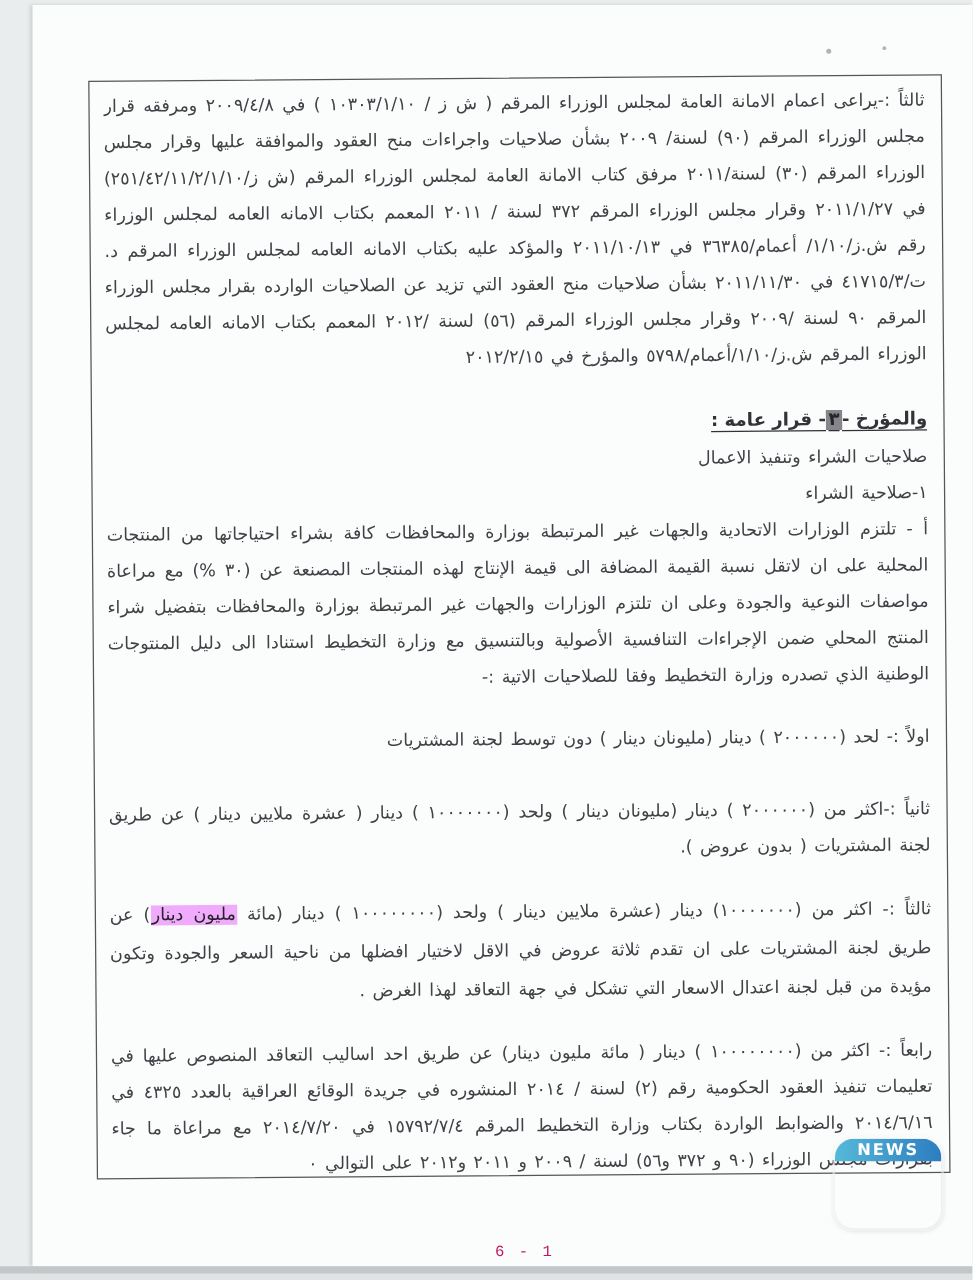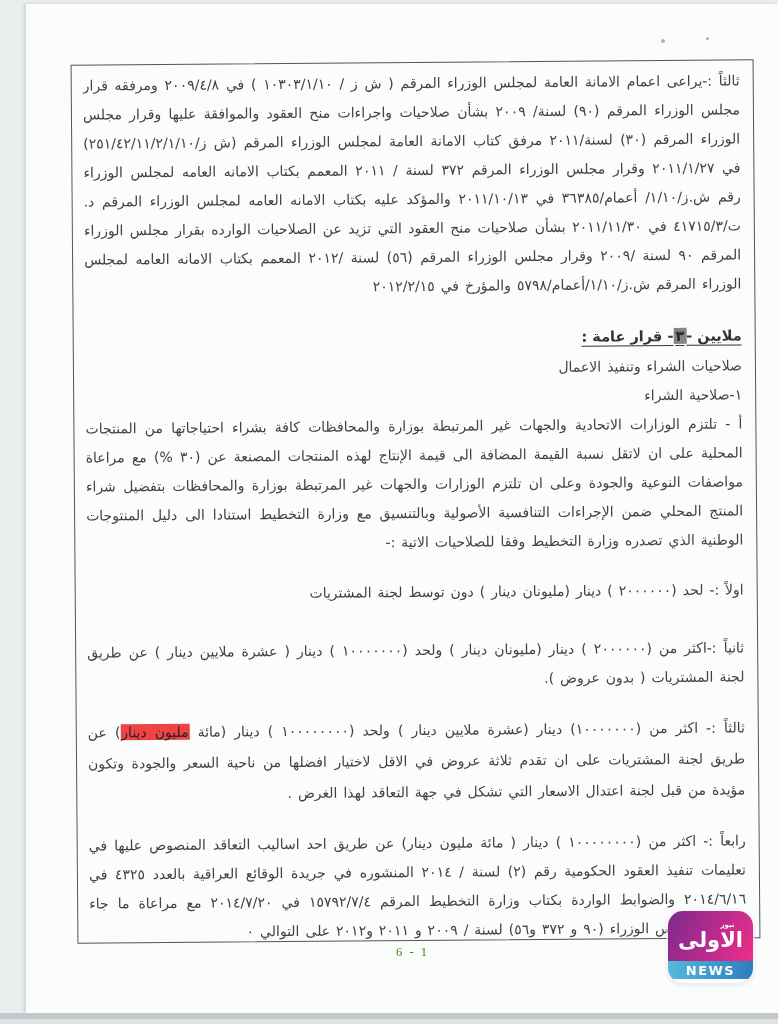--- a/index.html
+++ b/index.html
@@ -36,24 +36,24 @@
     display:inline-block;line-height:28px;
   }
   .num-box{background:#85858a;color:#25252a;padding:0 2px;}
   .b-sub{height:29px;}
   .b-pa{height:145px;}
   .b-awalan{height:29px;margin-top:21px;}
   .b-thanian{height:58px;margin-top:29px;}
   .b-thalthan{height:93px;margin-top:21px;}
   .b-thalthan .para{line-height:31px;}
   .b-rabean{height:112px;margin-top:21px;}
-  .hl{background:#ef4444;color:#232327;padding:0 1px;}
+  .hl{background:#f0abfc;color:#232327;padding:0 1px;}
   .page-num{
-    position:absolute;left:396px;top:945px;
-    font-family:Liberation Serif, serif;font-size:12.5px;color:#4d7c0f;
+    position:absolute;left:396px;top:995px;
+    font-family:Liberation Mono, monospace;font-size:12.5px;color:#be185d;
     letter-spacing:2px;
   }
   .logo{
     position:absolute;left:668px;top:911px;width:85px;height:72px;
     border-radius:15px;overflow:hidden;
     box-shadow:0 0 0 2px rgba(255,255,255,.55),0 1px 4px rgba(90,90,100,.35);
   }
   .logo-top{
     height:50px;background:linear-gradient(115deg,#7c2b8d 0%,#b12a8d 45%,#ec2f8a 100%);
     display:flex;flex-direction:column;align-items:center;justify-content:center;
@@ -75,21 +75,21 @@
 <div class="band-light"></div>
 <div class="speck" style="left:661px;top:39px;"></div>
 <div class="speck" style="left:706px;top:37px;width:3px;height:3px;"></div>
 
 <div class="text-box">
 
   <p class="para b-p1">ثالثاً :-يراعى اعمام الامانة العامة لمجلس الوزراء المرقم ( ش ز / ١٠٣٠٣/١/١٠ ) في ٢٠٠٩/٤/٨ ومرفقه قرار مجلس الوزراء المرقم (٩٠) لسنة/ ٢٠٠٩ بشأن صلاحيات واجراءات منح العقود والموافقة عليها وقرار مجلس الوزراء المرقم (٣٠) لسنة/٢٠١١ مرفق كتاب الامانة العامة لمجلس الوزراء المرقم (ش ز/٢٥١/٤٢/١١/٢/١/١٠) في ٢٠١١/١/٢٧ وقرار مجلس الوزراء المرقم ٣٧٢ لسنة / ٢٠١١ المعمم بكتاب الامانه العامه لمجلس الوزراء رقم ش.ز/١/١٠/ أعمام/٣٦٣٨٥ في ٢٠١١/١٠/١٣ والمؤكد عليه بكتاب الامانه العامه لمجلس الوزراء المرقم د. ت/٤١٧١٥/٣ في ٢٠١١/١١/٣٠ بشأن صلاحيات منح العقود التي تزيد عن الصلاحيات الوارده بقرار مجلس الوزراء المرقم ٩٠ لسنة /٢٠٠٩ وقرار مجلس الوزراء المرقم (٥٦) لسنة /٢٠١٢ المعمم بكتاب الامانه العامه لمجلس الوزراء المرقم ش.ز/١/١٠/أعمام/٥٧٩٨ والمؤرخ في ٢٠١٢/٢/١٥</p>
 
   <div class="b-head">
     <span class="head-line">
-      <span>ملايين -</span><span class="num-box">٣</span><span>- قرار عامة :</span>
+      <span>والمؤرخ -</span><span class="num-box">٣</span><span>- قرار عامة :</span>
     </span>
   </div>
 
   <p class="para b-sub">صلاحيات الشراء وتنفيذ الاعمال</p>
 
   <p class="para b-sub">١-صلاحية الشراء</p>
 
   <p class="para b-pa">أ - تلتزم الوزارات الاتحادية والجهات غير المرتبطة بوزارة والمحافظات كافة بشراء احتياجاتها من المنتجات المحلية على ان لاتقل نسبة القيمة المضافة الى قيمة الإنتاج لهذه المنتجات المصنعة عن (٣٠ %) مع مراعاة مواصفات النوعية والجودة وعلى ان تلتزم الوزارات والجهات غير المرتبطة بوزارة والمحافظات بتفضيل شراء المنتج المحلي ضمن الإجراءات التنافسية الأصولية وبالتنسيق مع وزارة التخطيط استنادا الى دليل المنتوجات الوطنية الذي تصدره وزارة التخطيط وفقا للصلاحيات الاتية :-</p>
 
   <p class="para b-awalan">اولاً :- لحد (٢٠٠٠٠٠٠ ) دينار (مليونان دينار ) دون توسط لجنة المشتريات</p>
@@ -102,18 +102,14 @@
     </p>
   </div>
 
   <p class="para b-rabean">رابعاً :- اكثر من (١٠٠٠٠٠٠٠٠ ) دينار ( مائة مليون دينار) عن طريق احد اساليب التعاقد المنصوص عليها في تعليمات تنفيذ العقود الحكومية رقم (٢) لسنة / ٢٠١٤ المنشوره في جريدة الوقائع العراقية بالعدد ٤٣٢٥ في ٢٠١٤/٦/١٦ والضوابط الواردة بكتاب وزارة التخطيط المرقم ١٥٧٩٢/٧/٤ في ٢٠١٤/٧/٢٠ مع مراعاة ما جاء بقرارات مجلس الوزراء (٩٠ و ٣٧٢ و٥٦) لسنة / ٢٠٠٩ و ٢٠١١ و٢٠١٢ على التوالي ٠</p>
 
 </div>
 
 <div class="page-num">6 - 1</div>
 
 <div class="logo">
-  <div class="logo-top">
-    <span class="logo-sub">نيوز</span>
-    <span class="logo-main">الاولى</span>
-  </div>
   <div class="logo-bottom">NEWS</div>
 </div>
 
 </body></html>

